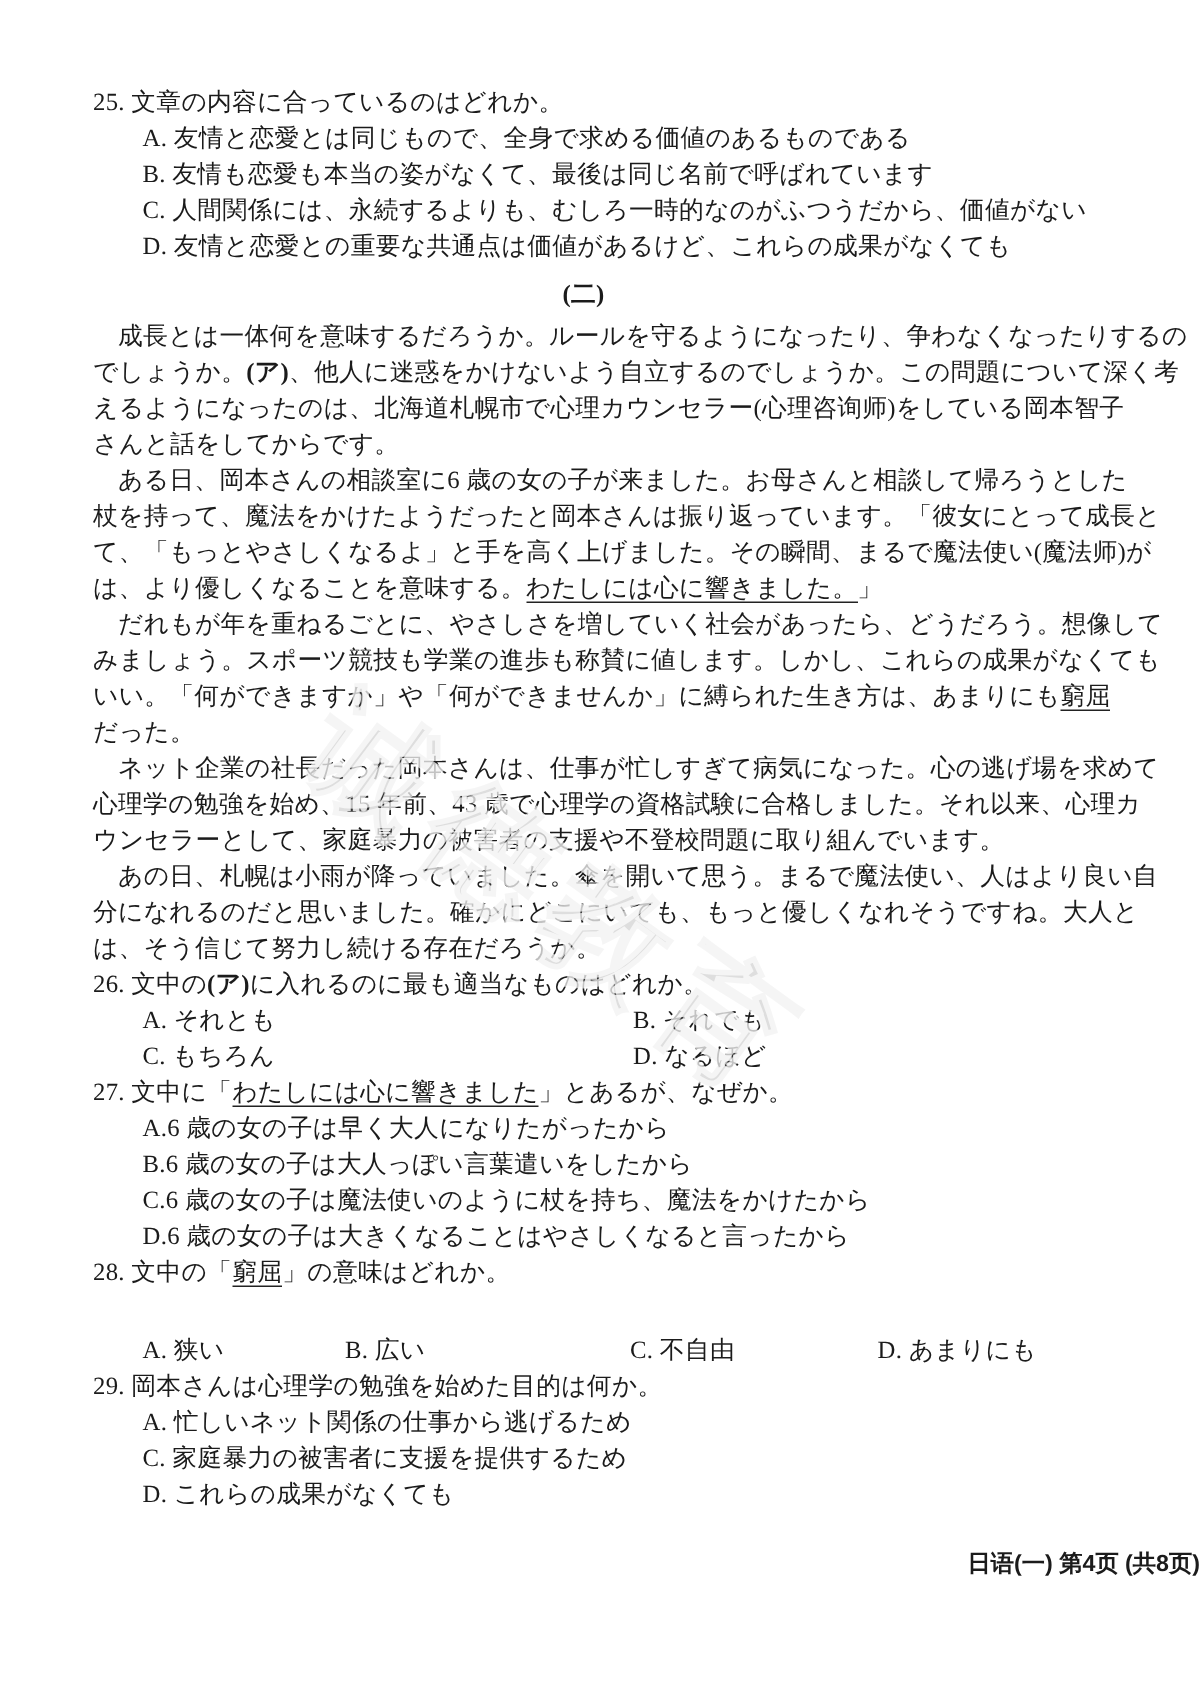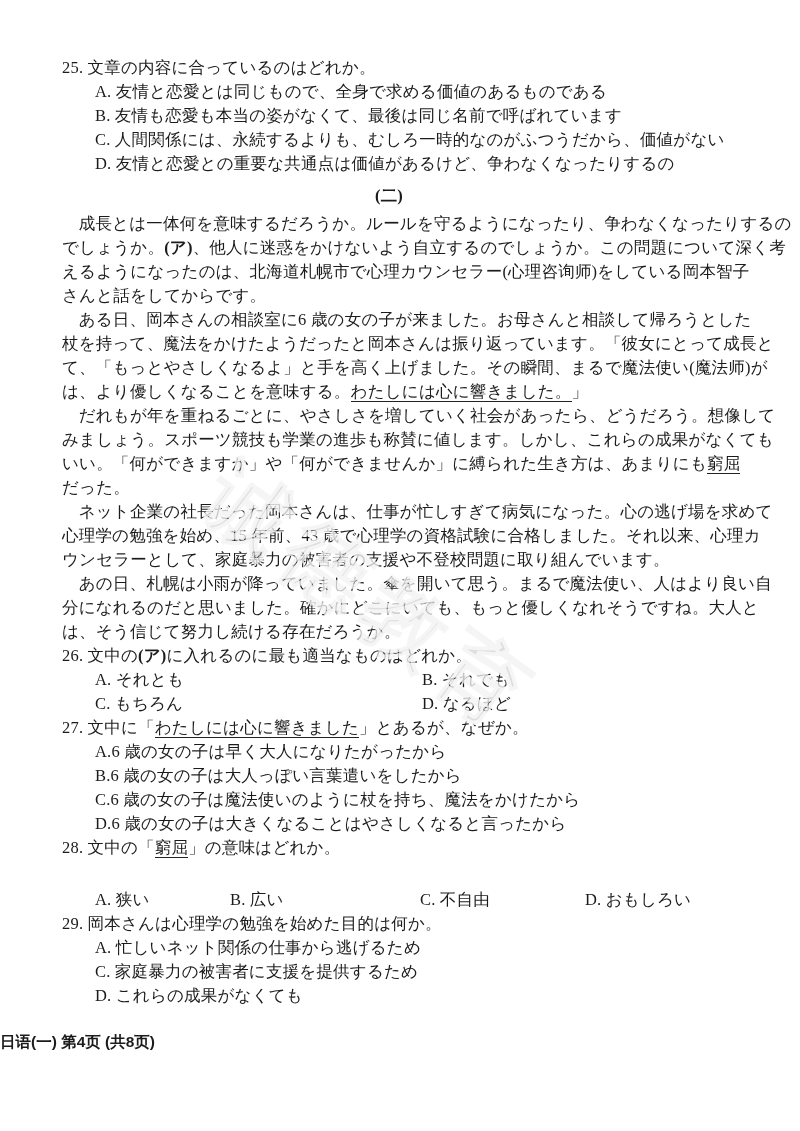--- a/index.html
+++ b/index.html
@@ -38,21 +38,21 @@
   .opt-row4 {
     display: grid;
     grid-template-columns: 135px 190px 165px 1fr;
     padding-left: 33px;
     margin-top: 28px;
   }
   .footer {
     position: absolute;
     top: 1032px; left: 0;
     width: 100%;
-    text-align: left;
+    text-align: right;
     font-weight: bold;
     font-size: 15.5px;
     font-family: "Liberation Sans", "DejaVu Sans", sans-serif;
     z-index: 1;
   }
   .watermark {
     position: absolute;
     left: 248px; top: 438px;
     transform: rotate(36deg);
     transform-origin: left top;
@@ -73,21 +73,21 @@
 <div class="watermark">诚德教育</div>
 
 <div class="content">
 
   <section>
     <div class="line">25. 文章の内容に合っているのはどれか。</div>
     <div>
         <div class="line opt">A. 友情と恋愛とは同じもので、全身で求める価値のあるものである</div>
         <div class="line opt">B. 友情も恋愛も本当の姿がなくて、最後は同じ名前で呼ばれています</div>
         <div class="line opt">C. 人間関係には、永続するよりも、むしろ一時的なのがふつうだから、価値がない</div>
-        <div class="line opt">D. 友情と恋愛との重要な共通点は価値があるけど、争わなくなったりするの</div>
+        <div class="line opt">D. 友情と恋愛との重要な共通点は価値があるけど、これらの成果がなくても</div>
       </div>
   </section>
 
   <section>
     <div class="line heading">(二)</div>
     <div>
         <div class="line">　成長とは一体何を意味するだろうか。ルールを守るようになったり、争わなくなったりするの</div>
         <div class="line"><span>でしょうか。</span><span class="b">(ア)</span><span>、他人に迷惑をかけないよう自立するのでしょうか。この問題について深く考</span></div>
         <div class="line">えるようになったのは、北海道札幌市で心理カウンセラー(心理咨询师)をしている岡本智子</div>
         <div class="line">さんと話をしてからです。</div>
@@ -139,21 +139,21 @@
         <div class="line opt">D.6 歳の女の子は大きくなることはやさしくなると言ったから</div>
       </div>
   </section>
 
   <section>
     <div class="line"><span>28. 文中の「</span><span class="u">窮屈</span><span>」の意味はどれか。</span></div>
     <div class="line opt-row4">
         <span>A. 狭い</span>
         <span>B. 広い</span>
         <span>C. 不自由</span>
-        <span>D. おもしろい</span>
+        <span>D. あまりにも</span>
       </div>
   </section>
 
   <section>
     <div class="line">29. 岡本さんは心理学の勉強を始めた目的は何か。</div>
     <div>
         <div class="line opt">A. 忙しいネット関係の仕事から逃げるため</div>
         <div class="line opt">C. 家庭暴力の被害者に支援を提供するため</div>
         <div class="line opt">D. これらの成果がなくても</div>
       </div>

